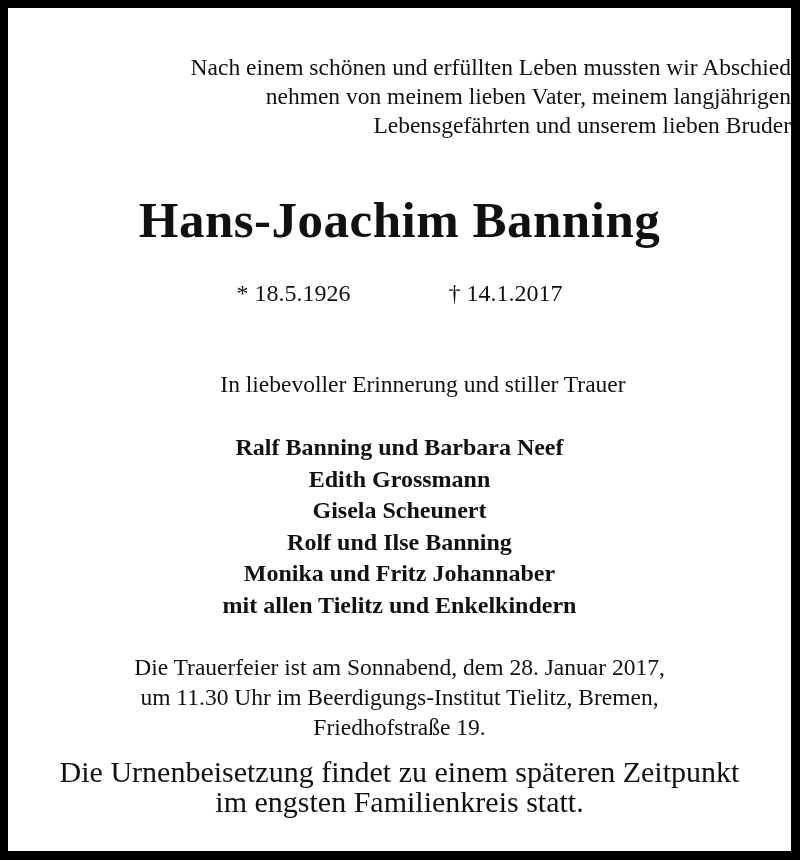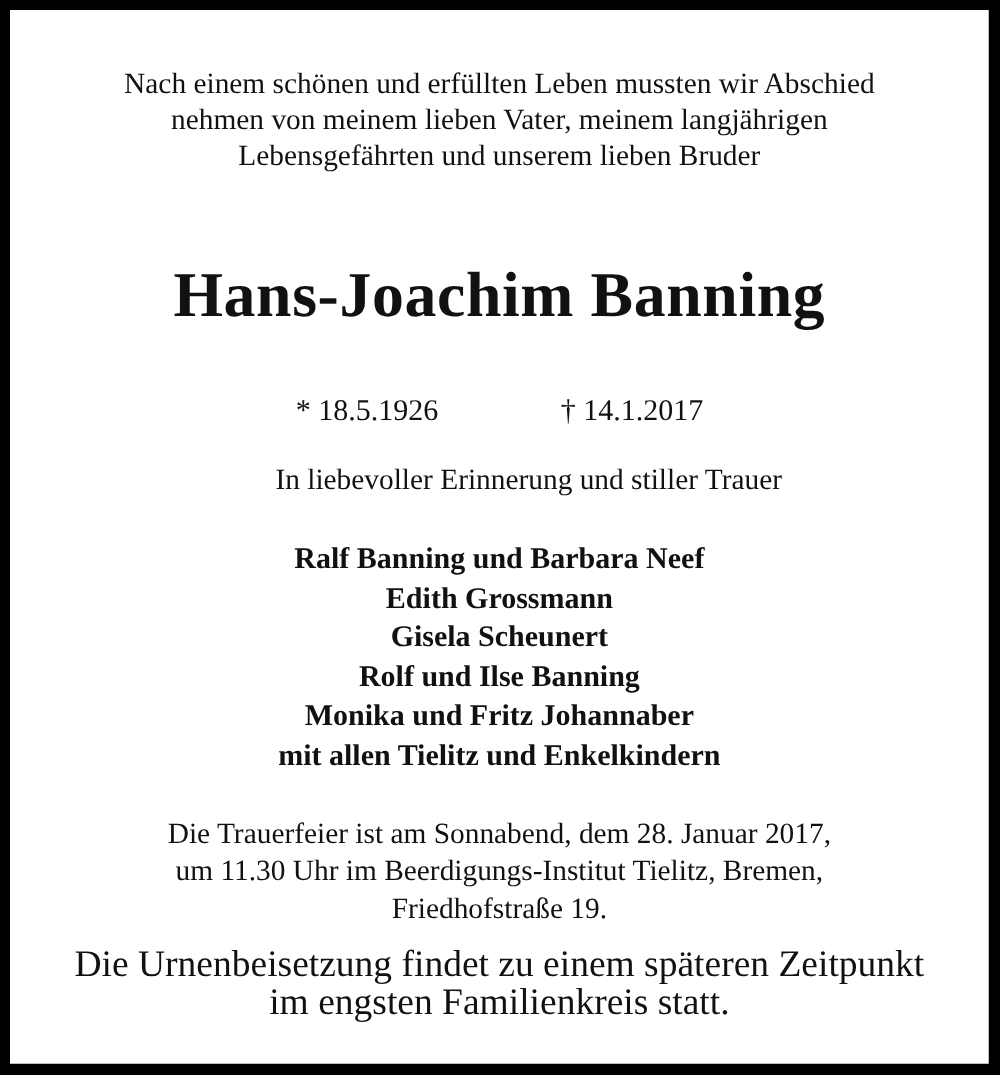--- a/index.html
+++ b/index.html
@@ -9,23 +9,23 @@
       width: 800px; height: 860px;
       box-sizing: border-box;
       border-style: solid; border-color: #000;
       border-width: 8px 9px 9px 8px;
       background: #fff;
       font-family: "Liberation Serif", "DejaVu Serif", serif;
       color: #111;
       text-align: center;
     }
     .line { position: absolute; left: 0; right: 0; white-space: nowrap; }
-    .intro { font-size: 23.5px; line-height: 29px; top: 45px; }
-    .name { font-size: 51px; font-weight: bold; top: 200px; letter-spacing: 0.5px; }
-    .dates { top: 272px; font-size: 24px; margin-top: 36px; }
+    .intro { font-size: 23.5px; line-height: 29px; top: 45px; text-align: right; }
+    .name { font-size: 51px; font-weight: bold; top: 183px; letter-spacing: 0.5px; }
+    .dates { top: 272px; font-size: 24px; }
     .dates span { display: inline-block; }
     .birth { margin-right: 92px; }
     .memory { top: 363px; font-size: 23.5px; margin-left: 47px; }
     .mourners { top: 424px; font-size: 24px; font-weight: bold; line-height: 31.5px; }
     .ceremony { top: 644px; font-size: 23.5px; line-height: 30px; }
     .urn { top: 749px; font-size: 30px; line-height: 30px; }
   </style>
 </head>
 <body>
 

